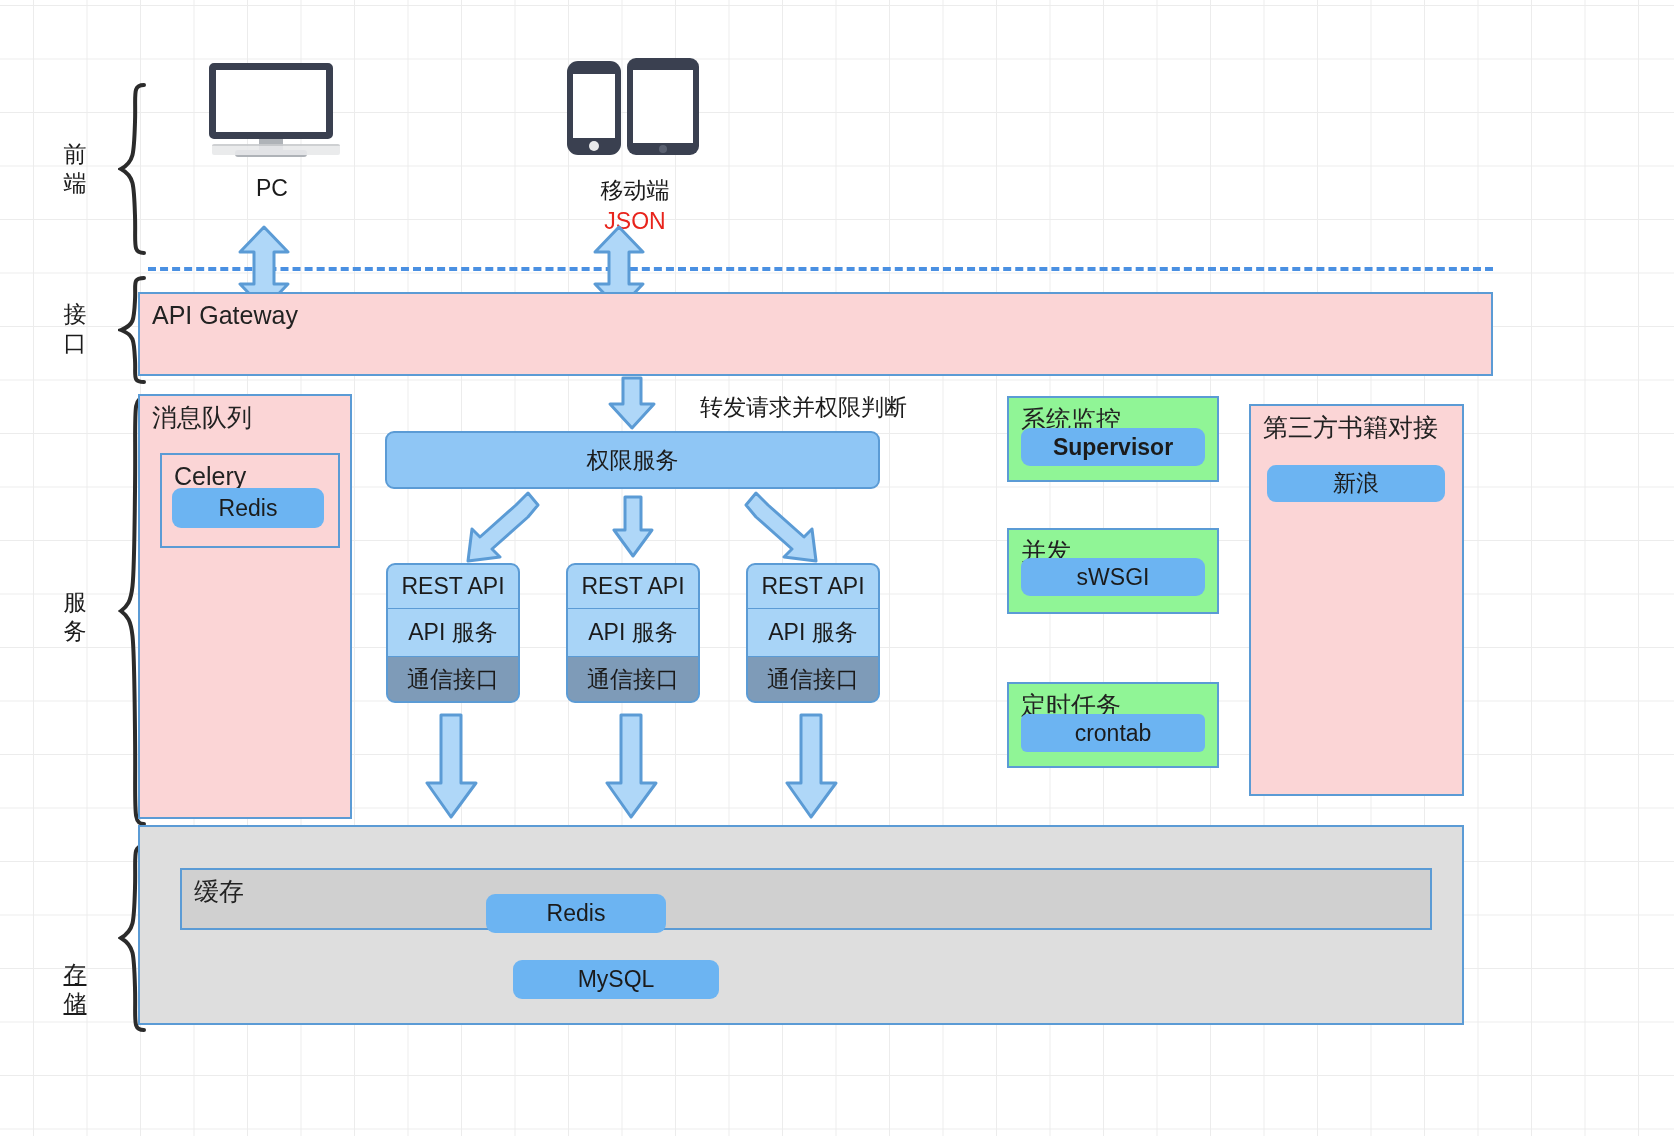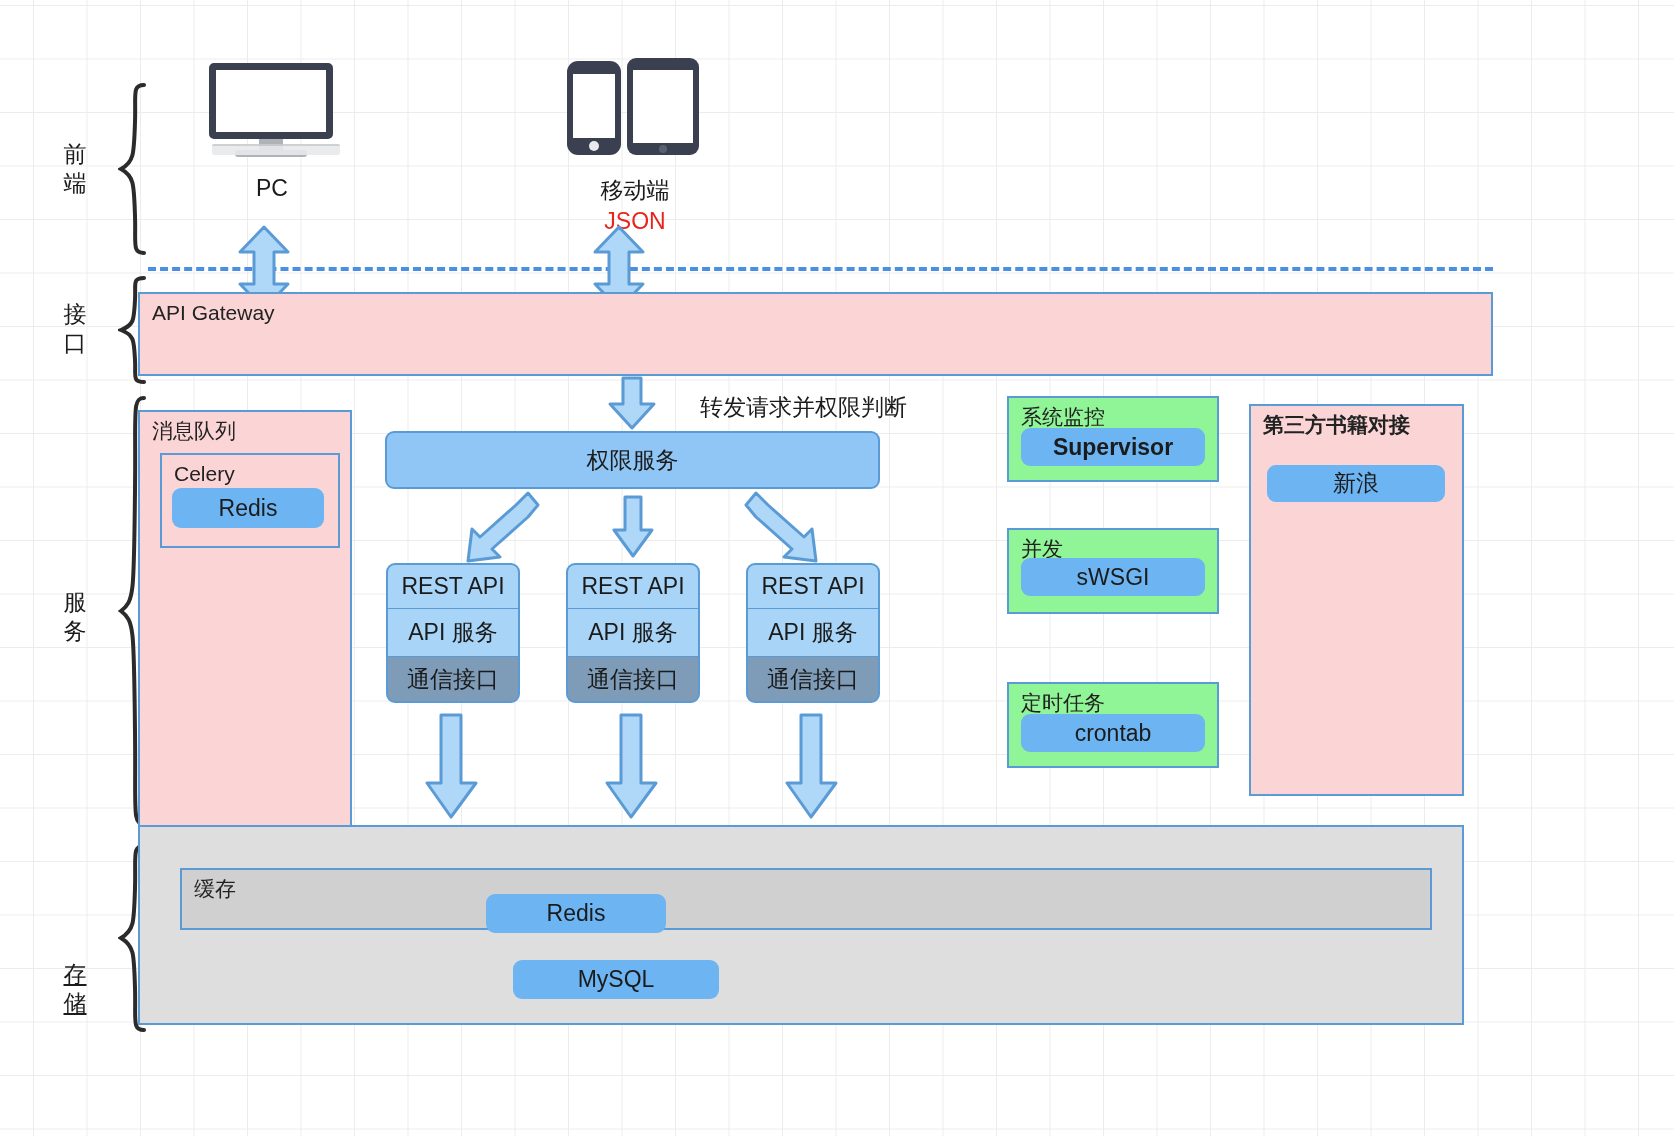--- a/index.html
+++ b/index.html
@@ -30,21 +30,21 @@
   .pink  { background:#FBD5D6; }
   .green { background:#90F596; }
   .gray  { background:#D0D0D0; }
   .grayouter { background:#DEDEDE; }
   .blue  { background:#6CB4F2; }
   .midblue { background:#8FC6F5; }
 
   .label-tl {
     position:absolute;
     top:6px; left:12px;
-    font-size:21px;
+    font-size:25px;
     color:#222;
     line-height:1.2;
     white-space:nowrap;
   }
   .centered {
     display:flex; align-items:center; justify-content:center;
     font-size:23px; color:#1b1b1b; white-space:nowrap;
   }
 
   .rnd { border-radius:9px; }
@@ -213,21 +213,21 @@
   </div>
 
   <div class="arrow" style="left:608px; top:378px;">
     <svg width="48" height="52" viewBox="0 0 48 52">
       <path d="M15 0 L33 0 L33 26 L46 26 L24 50 L2 26 L15 26 Z" fill="#AFD7F8" stroke="#5B9BD5" stroke-width="3" stroke-linejoin="round"></path>
     </svg>
   </div>
 
   <div class="note" style="left:700px; top:392px;">转发请求并权限判断</div>
 
-  <div class="box pink" style="left:138px; top:410px; width:214px; height:425px;">
+  <div class="box pink" style="left:138px; top:394px; width:214px; height:425px;">
     <span class="label-tl">消息队列</span>
   </div>
   <div class="box pink" style="left:160px; top:453px; width:180px; height:95px;">
     <span class="label-tl">Celery</span>
   </div>
   <div class="blue rnd centered abs" style="left:172px; top:488px; width:152px; height:40px;">Redis</div>
 
   <div class="box midblue rnd centered" style="left:385px; top:431px; width:495px; height:58px;">权限服务</div>
 
   <div class="arrow" style="left:452px; top:495px;">
@@ -286,23 +286,23 @@
   <div class="blue rnd centered abs" style="left:1021px; top:428px; width:184px; height:38px;font-weight:bold;">Supervisor</div>
 
   <div class="box green" style="left:1007px; top:528px; width:212px; height:86px;">
     <span class="label-tl">并发</span>
   </div>
   <div class="blue rnd centered abs" style="left:1021px; top:558px; width:184px; height:38px;">sWSGI</div>
 
   <div class="box green" style="left:1007px; top:682px; width:212px; height:86px;">
     <span class="label-tl">定时任务</span>
   </div>
-  <div class="blue rnd centered abs" style="left:1021px; top:714px; width:184px; height:38px;">crontab</div>
-
-  <div class="box pink" style="left:1249px; top:404px; width:215px; height:392px;font-weight:bold;">
+  <div class="blue rnd centered abs" style="left:1021px; top:714px; width:184px; height:38px;border-radius:6px;">crontab</div>
+
+  <div class="box pink" style="left:1249px; top:404px; width:215px; height:392px;">
     <span class="label-tl">第三方书籍对接</span>
   </div>
   <div class="blue rnd centered abs" style="left:1267px; top:465px; width:178px; height:37px;">新浪</div>
 
   <div class="box grayouter" style="left:138px; top:825px; width:1326px; height:200px;"></div>
 
   <div class="box gray" style="left:180px; top:868px; width:1252px; height:62px;text-align:center;">
     <span class="label-tl">缓存</span>
   </div>
   <div class="blue rnd centered abs" style="left:486px; top:894px; width:180px; height:39px;">Redis</div>

